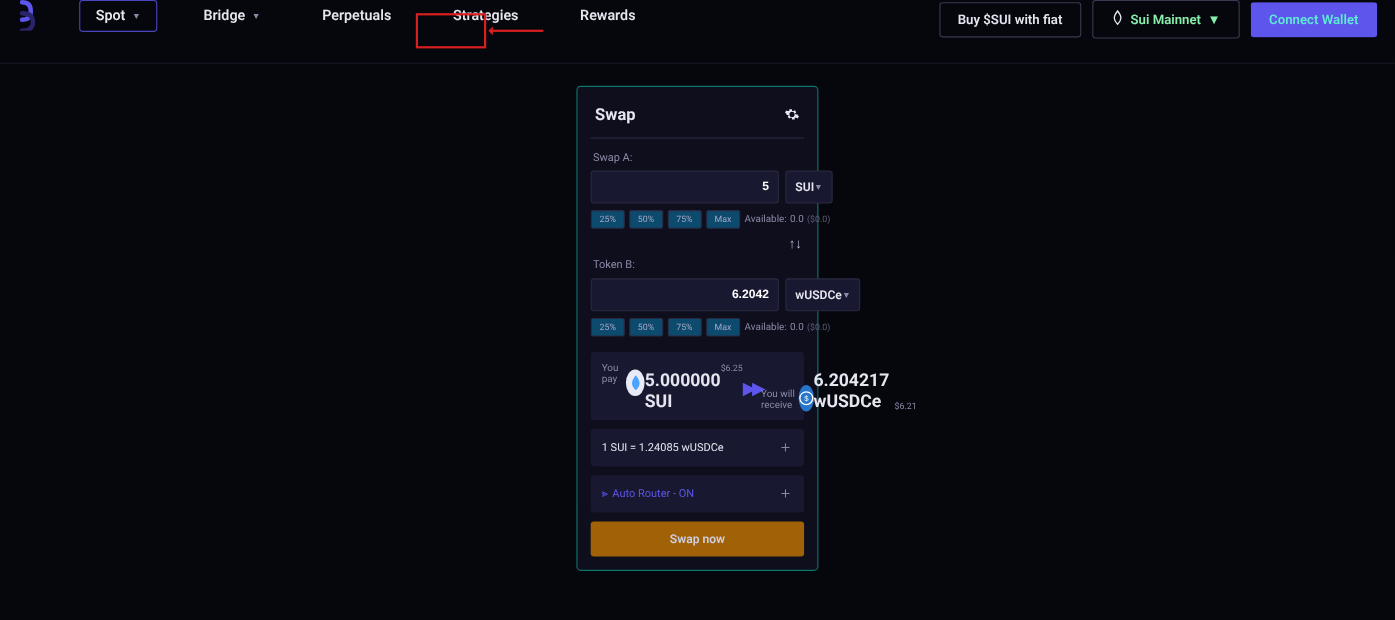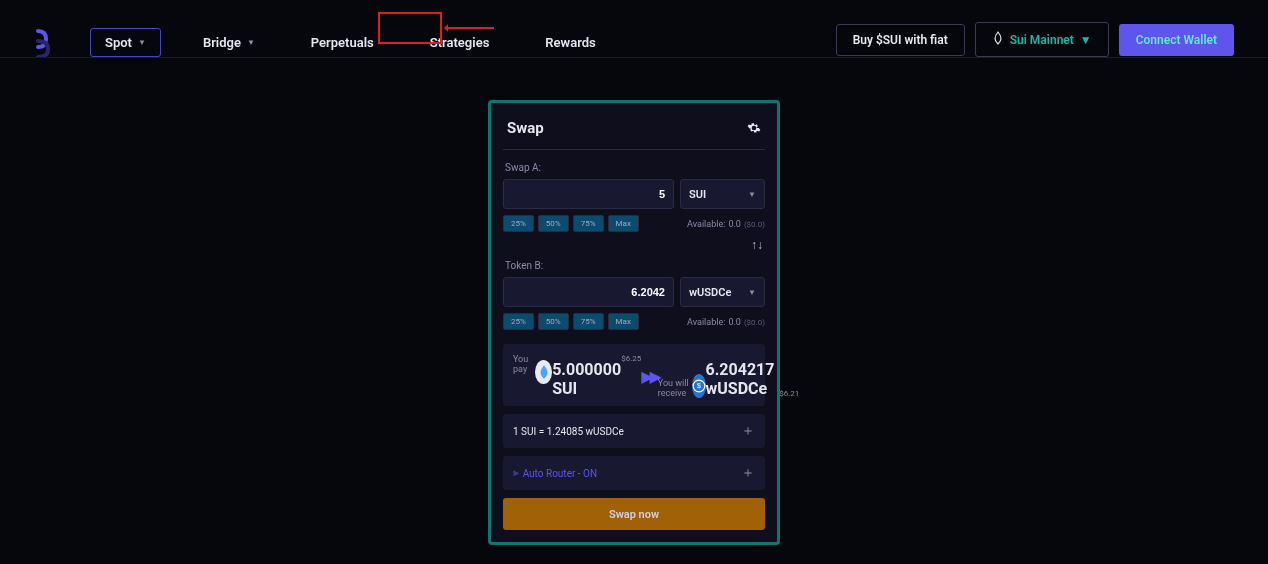--- a/index.html
+++ b/index.html
@@ -11,22 +11,22 @@
     height: 564px;
     overflow: hidden;
     font-size: 12px;
   }
 
   
   .nav {
     height: 58px;
     border-bottom: 1px solid #1a1a28;
     display: flex;
-    align-items: flex-end;
-    padding: 0 34px;
+    align-items: flex-start;
+    padding: 0 16px;
     position: relative;
   }
   .logo {
     width: 18px; height: 28px; margin-right: 38px;
     position: relative;
   }
   .logo svg { display:block; }
   .nav-items { display:flex; align-items:center; gap:28px; }
   .nav-item {
     font-size: 13px; font-weight:600; color:#e6e6f0;
@@ -37,40 +37,40 @@
   .nav-item .caret { font-size:8px; color:#8b8ba8; }
 
   .nav-right { margin-left:auto; display:flex; align-items:center; gap:10px; }
   .btn {
     font-size:12px; font-weight:600; border-radius:3px; cursor:pointer;
     padding:8px 16px; border:1px solid transparent;
     display:flex; align-items:center; gap:6px;
   }
   .btn-outline { border-color:#3a3a52; background:transparent; color:#e6e6f0; }
   .btn-primary { background:#5d55ec; color:#5eead4; }
-  .btn-network { border-color:#3a3a52; background:transparent; color:#14b8a6; }
+  .btn-network { border-color:#3a3a52; background:transparent; color:#86efac; }
 
   
   .hl-box {
     position:absolute; border:2px solid #d92020; pointer-events:none;
     left:378px; top:12px; width:64px; height:32px;
   }
   .hl-arrow {
     position:absolute; top:27px; left:446px; height:2px; width:48px;
     background:#d92020; pointer-events:none;
   }
   .hl-arrow::before {
     content:""; position:absolute; left:-6px; top:-3px;
     border:4px solid transparent; border-right-color:#d92020;
   }
 
   
   .panel {
-    width:292px; margin:42px auto 0; background:#0e0e1c;
-    border:3px solid #0f766e; border-radius:4px; padding:0 12px 12px;
+    width:220px; margin:20px auto 0; background:#0e0e1c;
+    border:1px solid #0f766e; border-radius:4px; padding:0 12px 12px;
   }
   .panel-head {
     display:flex; align-items:center; justify-content:space-between;
     padding:16px 4px 12px; border-bottom:1px solid #2a2a42;
   }
   .panel-head h2 { font-size:15px; font-weight:700; }
   .gear { width:14px; height:14px; color:#e6e6f0; cursor:pointer; }
 
   .sec-label { font-size:10px; color:#8a8aa8; margin:12px 2px 6px; }
 

